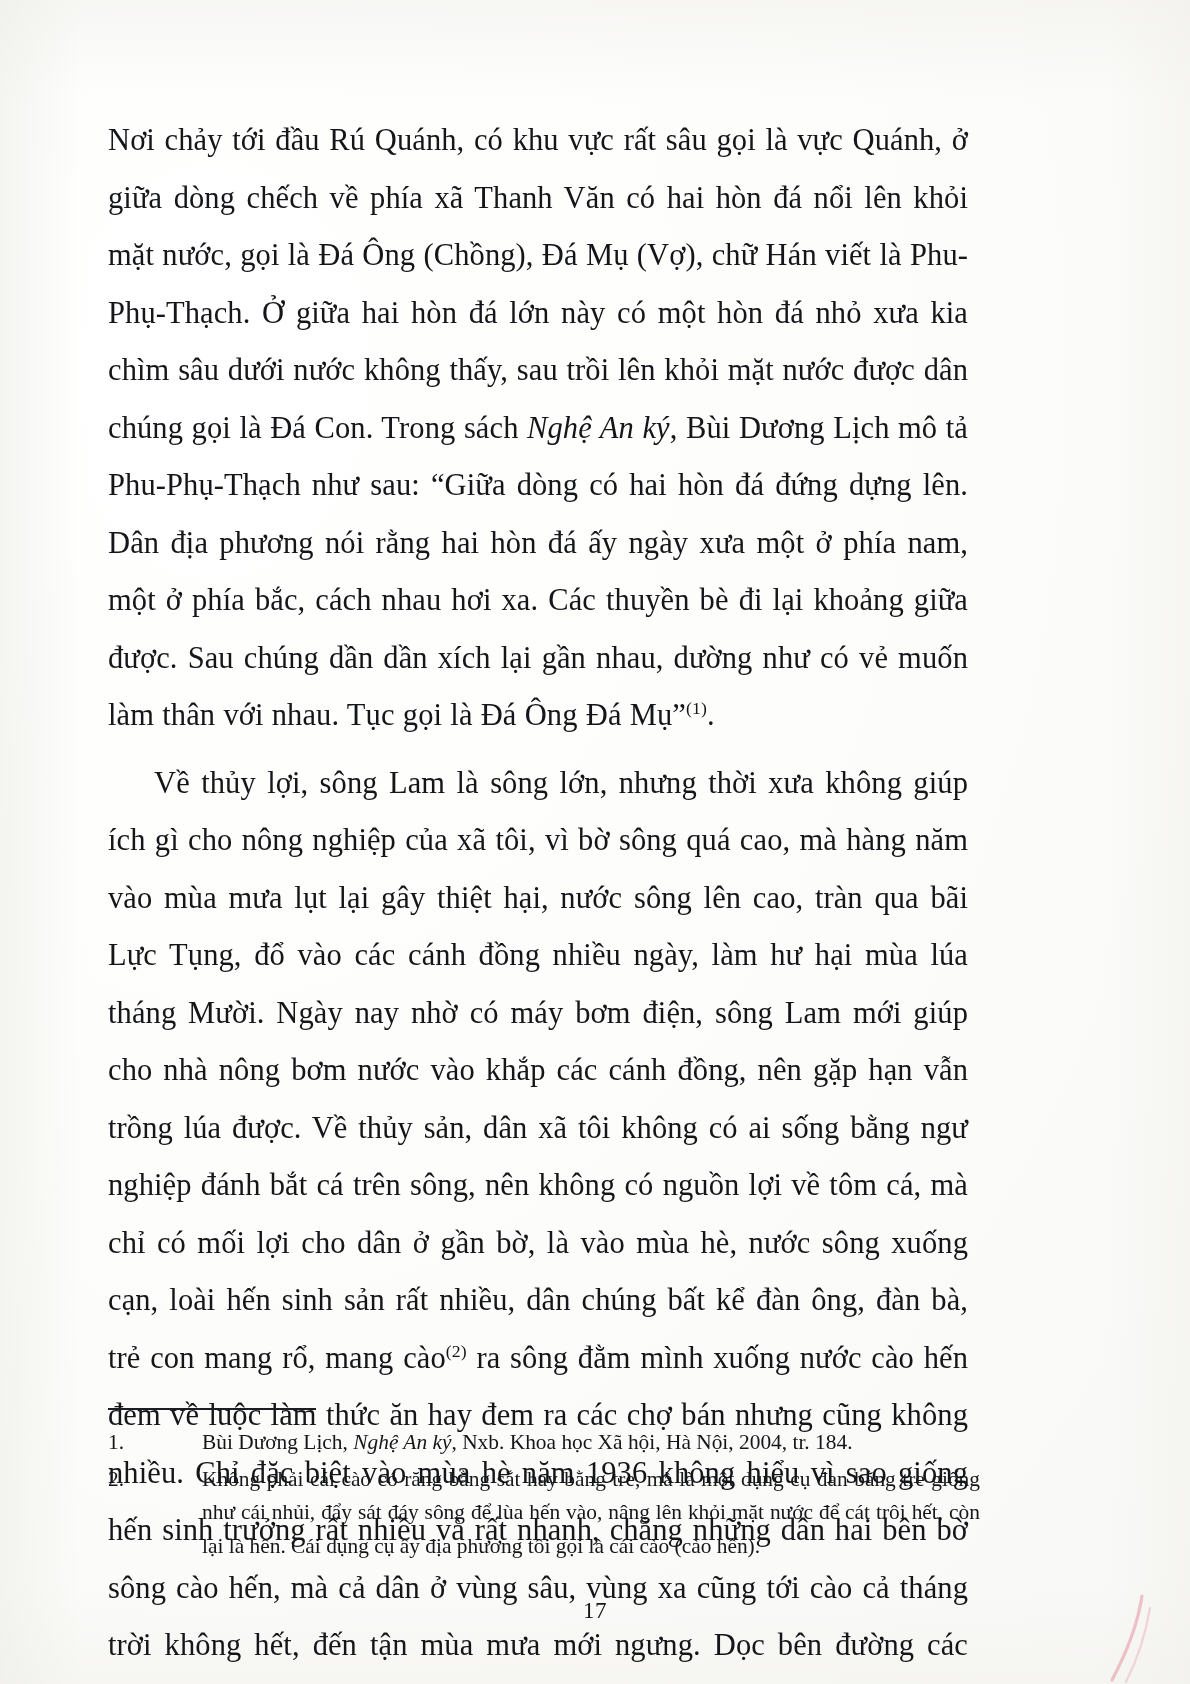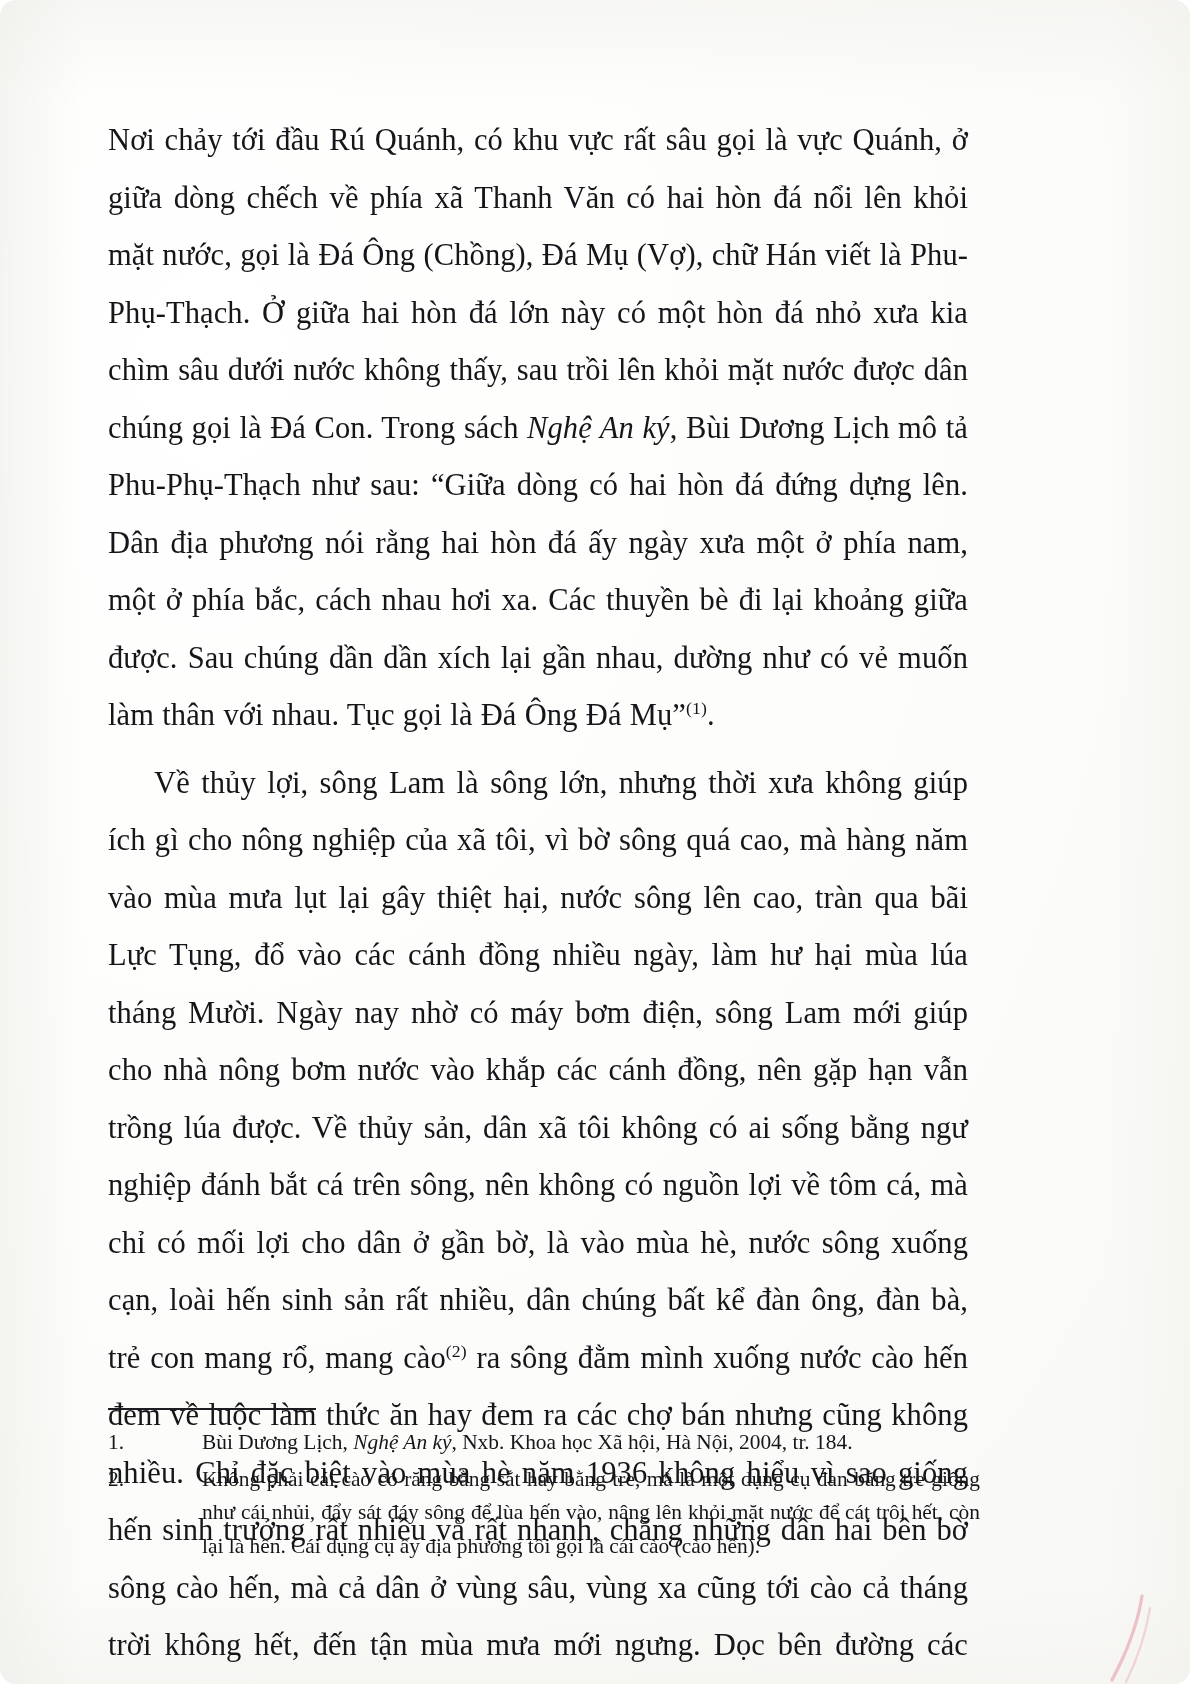--- a/index.html
+++ b/index.html
@@ -10,21 +10,20 @@
   .page {
     position: relative;
     width: 1190px;
     height: 1684px;
     margin: 0 auto;
     background:
       radial-gradient(ellipse at 18% 22%, #ffffff 0%, #fdfdfb 45%, #f8f8f6 100%);
     overflow: hidden;
     font-family: "Liberation Serif", "DejaVu Serif", serif;
     color: #14161a;
-    border-radius: 16px;
     -webkit-font-smoothing: antialiased;
   }
   
   .paper-tone {
     position: absolute;
     inset: 0;
     background:
       linear-gradient(90deg, rgba(236,236,231,.55) 0%, rgba(255,255,255,0) 7%,
                       rgba(255,255,255,0) 93%, rgba(240,239,234,.45) 100%),
       linear-gradient(180deg, rgba(240,239,235,.5) 0%, rgba(255,255,255,0) 6%,
@@ -131,19 +130,20 @@
       <span class="fn-num">1.</span>
       <span class="fn-text">Bùi Dương Lịch, <span class="it">Nghệ An ký</span>, Nxb. Khoa học Xã hội, Hà Nội, 2004, tr. 184.</span>
     </div>
 
     <div class="fn-item">
       <span class="fn-num">2.</span>
       <span class="fn-text">Không phải cái cào có răng bằng sắt hay bằng tre, mà là một dụng cụ đan bằng tre giống như cái nhủi, đẩy sát đáy sông để lùa hến vào, nâng lên khỏi mặt nước để cát trôi hết, còn lại là hến. Cái dụng cụ ấy địa phương tôi gọi là cái cào (cào hến).</span>
     </div>
   </div>
 
+  <div class="page-number">17</div>
 
   <svg class="corner-mark" viewBox="0 0 66 92">
     <path d="M54 4 C50 30, 40 58, 24 88" fill="none" stroke="#e8a0ae" stroke-width="3.2" stroke-linecap="round" opacity="0.75"></path>
     <path d="M62 16 C58 40, 50 66, 38 90" fill="none" stroke="#edb2bd" stroke-width="2.2" stroke-linecap="round" opacity="0.6"></path>
   </svg>
 
 </div>
 
 </body></html>

